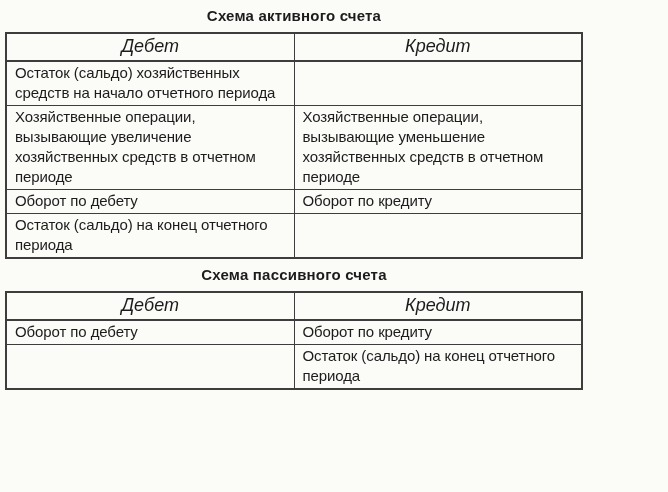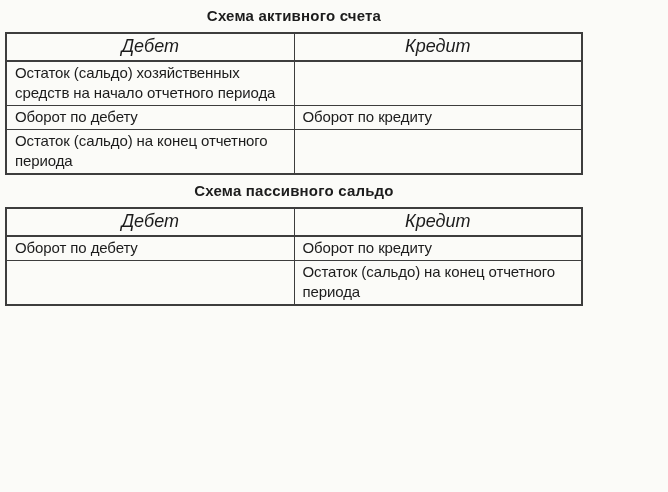--- a/index.html
+++ b/index.html
@@ -74,33 +74,37 @@
           <th>Дебет</th>
           <th>Кредит</th>
         </tr>
       </thead>
       <tbody>
         <tr>
           <td>Остаток (сальдо) хозяйственных средств на начало отчетного периода</td>
           <td></td>
         </tr>
         <tr>
+          <td>Хозяйственные операции, вызывающие увеличение хозяйственных средств в отчетном периоде</td>
+          <td>Хозяйственные операции, вызывающие уменьшение хозяйственных средств в отчетном периоде</td>
+        </tr>
+        <tr>
           <td>Оборот по дебету</td>
           <td>Оборот по кредиту</td>
         </tr>
         <tr>
           <td>Остаток (сальдо) на конец отчетного периода</td>
           <td></td>
         </tr>
       </tbody>
     </table>
   </section>
 
   <section>
-    <div class="table-title second">Схема пассивного сальдо</div>
+    <div class="table-title second">Схема пассивного счета</div>
     <table class="account-table">
       <colgroup>
           <col style="width:50%">
           <col style="width:50%">
         </colgroup>
       <thead>
         <tr>
           <th>Дебет</th>
           <th>Кредит</th>
         </tr>

